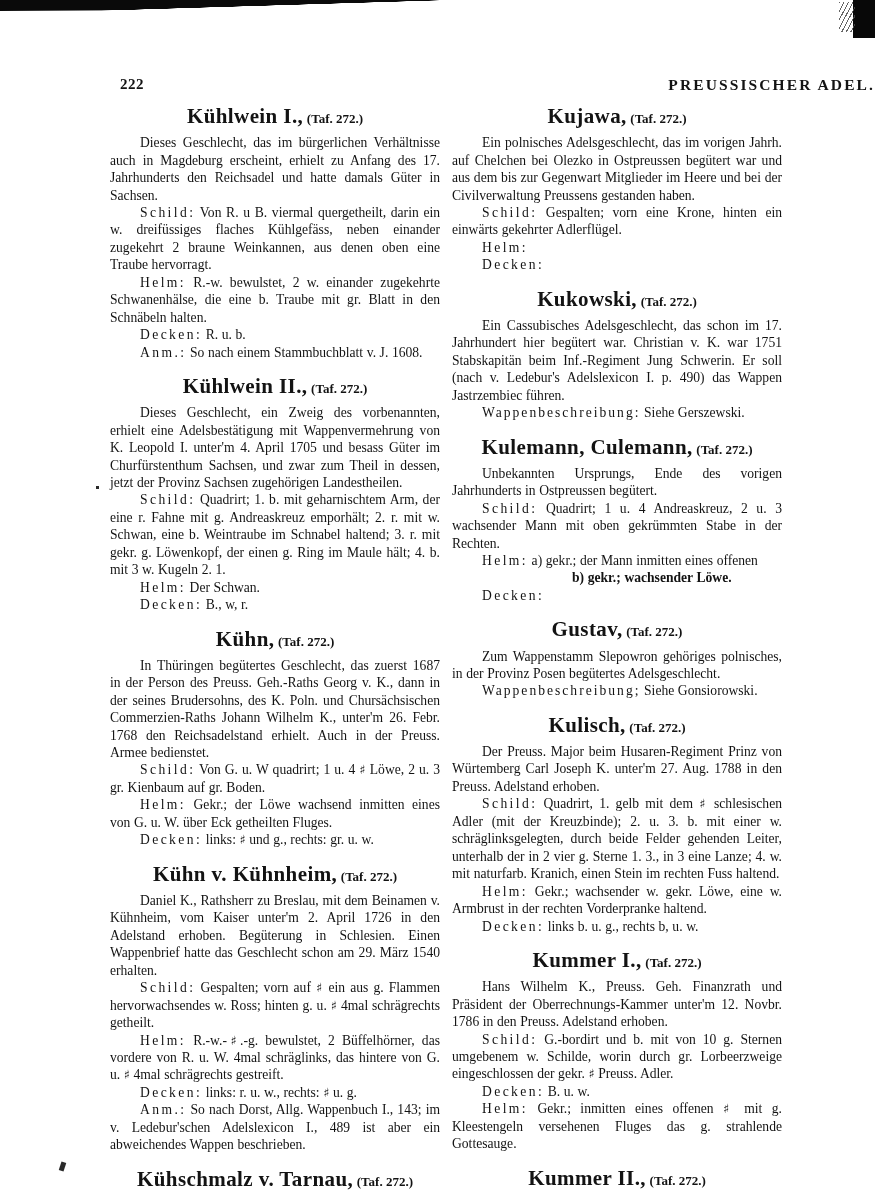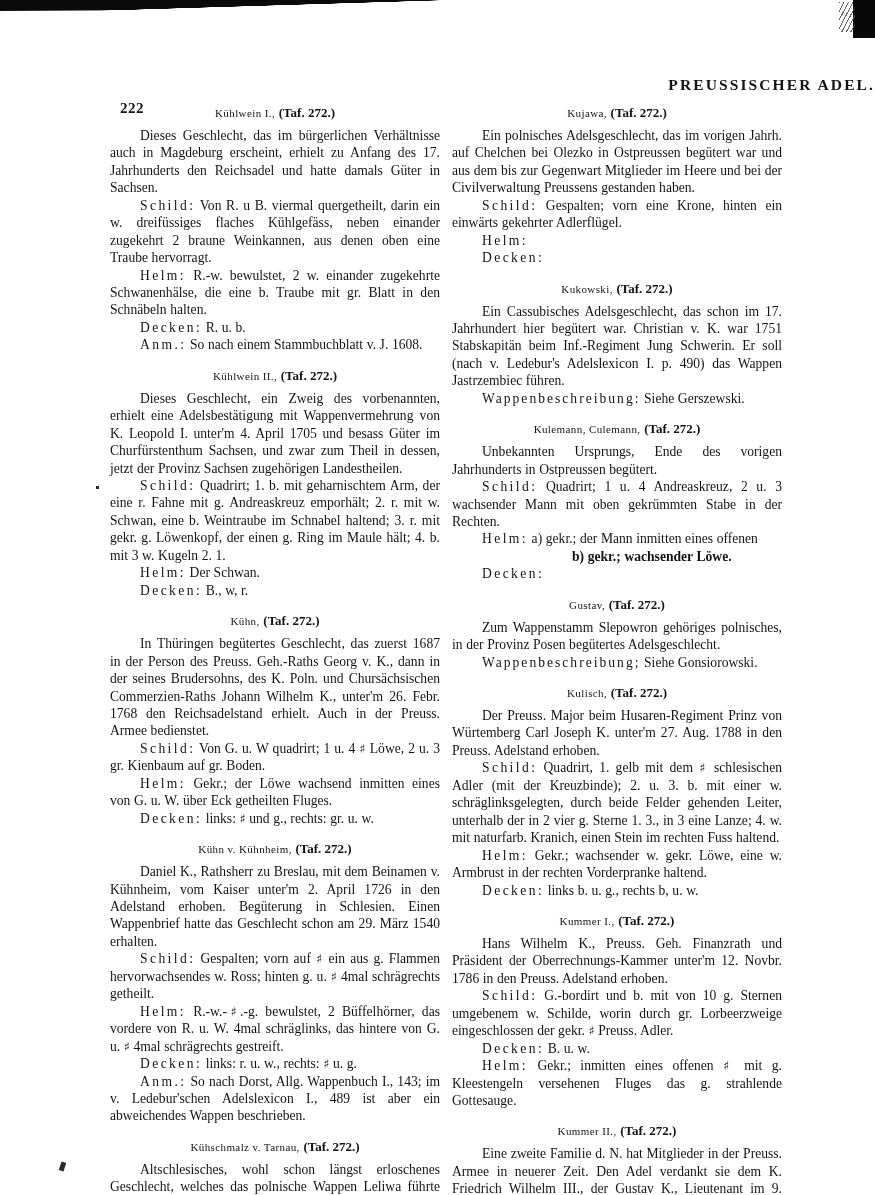--- a/index.html
+++ b/index.html
@@ -50,21 +50,20 @@
     left: 0; top: 76px;
     width: 875px;
     height: 22px;
   }
   .folio {
     position: absolute;
     left: 120px; top: 0;
     font-weight: bold;
     font-size: 15px;
     letter-spacing: .5px;
-    margin-top: 24px;
   }
   .runtitle {
     position: absolute;
     left: 0; top: 0;
     width: 875px;
     text-align: right;
     font-weight: bold;
     font-size: 15.5px;
     letter-spacing: 2.1px;
   }
@@ -88,22 +87,22 @@
 
   h2.entry-head {
     margin: 13px 0 6px 0;
     text-align: center;
     font-size: 14.5px;
     font-weight: normal;
     line-height: 1.15;
   }
   .entry:first-child h2.entry-head { margin-top: 0; }
   h2.entry-head .nm {
-    font-weight: normal;
-    font-size: 11px;
+    font-weight: bold;
+    font-size: 21px;
     letter-spacing: .4px;
   }
   h2.entry-head .taf {
     font-weight: bold;
     font-size: 13px;
   }
 
   p.para {
     margin: 0 0 0 0;
     font-size: 13.6px;

